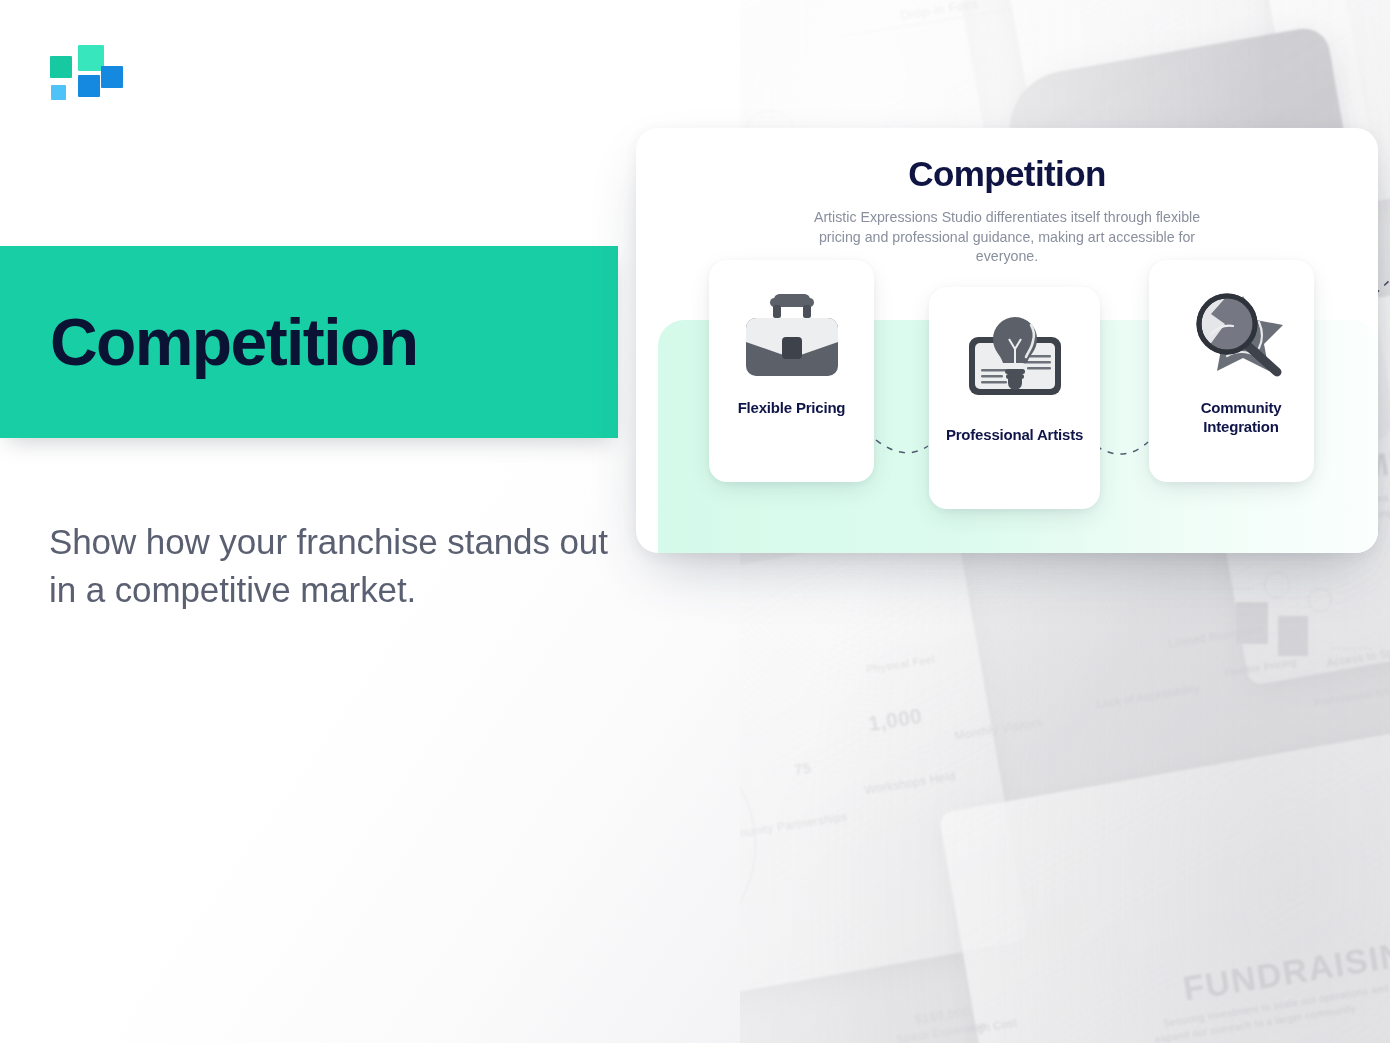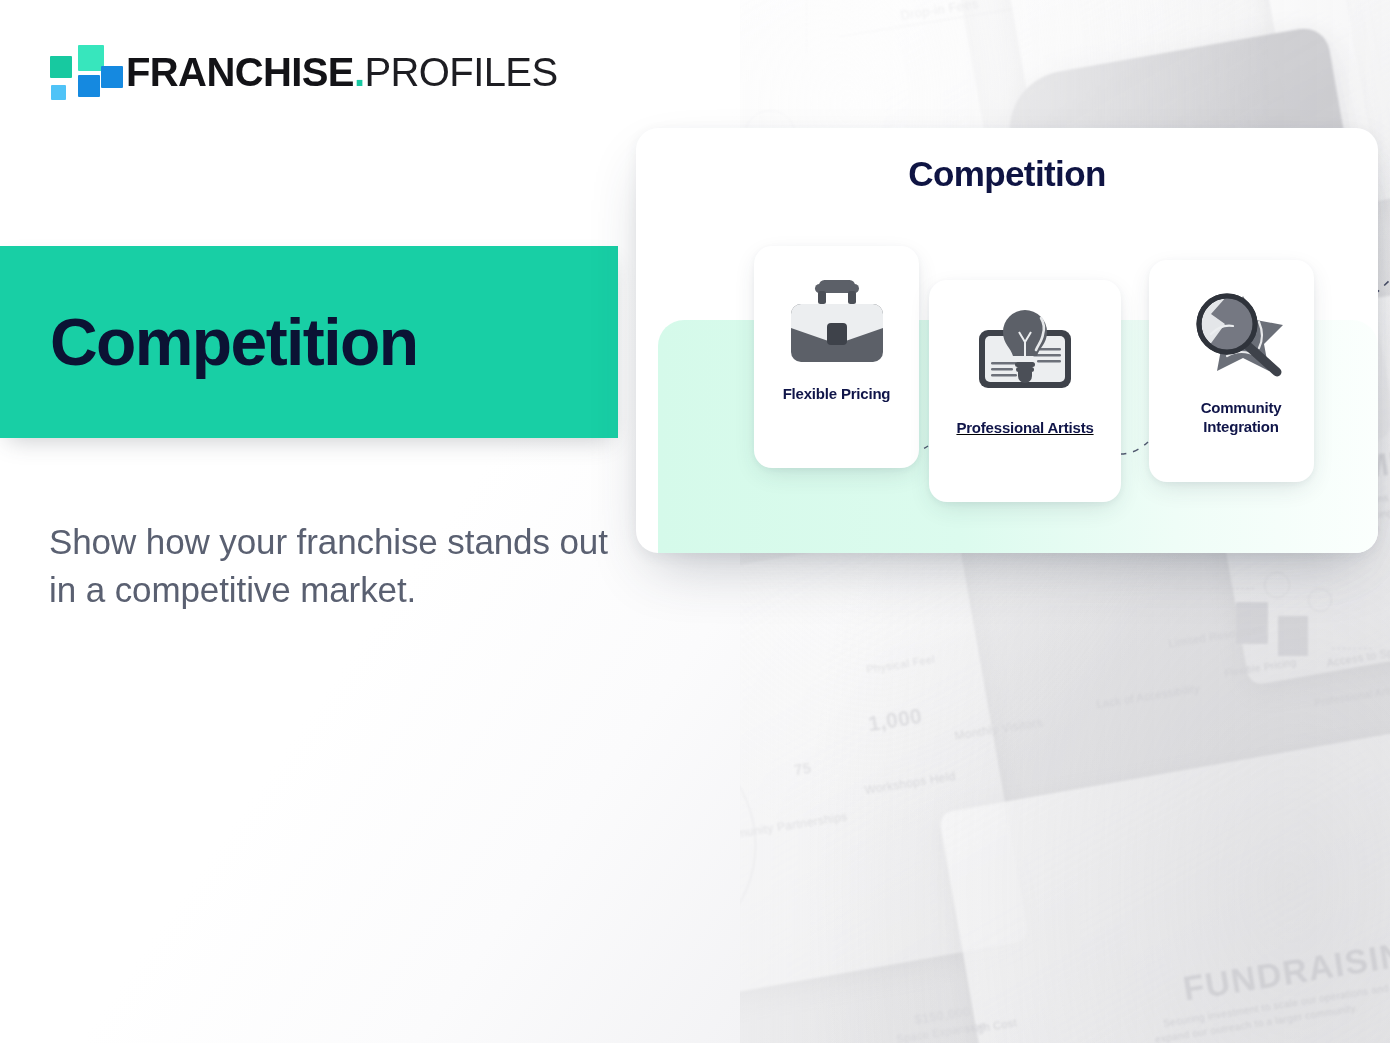--- a/index.html
+++ b/index.html
@@ -108,22 +108,22 @@
     background: linear-gradient(90deg, #d5faea 0%, #dcfbee 42%, #effdf7 72%, #fbfffd 100%);
     border-radius:26px;
   }
 
   .icon-cards { position:absolute; left:0; top:0; width:742px; height:425px; }
   .icard {
     position:absolute; background:#fff; border-radius:18px;
     box-shadow: 0 8px 26px -6px rgba(45,55,72,.16), 0 2px 6px rgba(45,55,72,.05);
     display:flex; flex-direction:column; align-items:center;
   }
-  .icard.c0 { left:73px;  top:118px; width:165px; height:222px;margin-left:45px; }
-  .icard.c1 { left:293px; top:152px; width:192px; height:222px;text-decoration:underline; }
+  .icard.c0 { left:73px;  top:132px; width:165px; height:222px; }
+  .icard.c1 { left:293px; top:159px; width:171px; height:222px; }
   .icard.c2 { left:513px; top:132px; width:165px; height:222px;padding-left:19px; }
   .icard .glyph { margin-top:24px; width:120px; height:104px; }
   .icard .cap {
     margin-top:10px; text-align:center; font-size:15px; font-weight:800;
     color:#101549; line-height:1.28; letter-spacing:-.2px;
   }
 
   .connector { position:absolute; left:0; top:0; width:742px; height:425px; pointer-events:none; }
   .outer-dash { position:absolute; left:0; top:0; width:1390px; height:1043px; pointer-events:none; }
 </style>
@@ -203,40 +203,40 @@
   <div class="left-wash"></div>
 
   <div class="logo">
     <span class="logo-mark">
       <i class="lm1"></i>
         <i class="lm2"></i>
         <i class="lm3"></i>
         <i class="lm4"></i>
         <i class="lm5"></i>
     </span>
-    <span class="logo-word"><span class="b">FRANCHISE</span><span class="dot">.</span><span class="l">PROFILES</span></span>
   </div>
 
   <div class="title-banner">
     <h1>Competition</h1>
   </div>
 
   <div class="body-copy">
     <p>Show how your franchise stands out in a competitive market.</p>
   </div>
 
   <svg class="outer-dash">
     <path d="M 660 282 L 762 348" stroke="#2d3250" stroke-width="1.6" fill="none" stroke-dasharray="6 7" opacity=".85"></path>
     <path d="M 1318 348 L 1390 280" stroke="#2d3250" stroke-width="1.6" fill="none" stroke-dasharray="6 7" opacity=".85"></path>
   </svg>
 
   <div class="slide-card">
 
     <div class="slide-head">
       <h2>Competition</h2>
+      <div class="sub">Artistic Expressions Studio differentiates itself through flexible pricing and professional guidance, making art accessible for everyone.</div>
     </div>
 
     <div class="mint-band"></div>
 
     <svg class="connector">
       <path d="M 240 312 Q 268 334 292 318" stroke="#2d3250" stroke-width="1.5" fill="none" stroke-dasharray="6 7" opacity=".8"></path>
       <path d="M 460 318 Q 488 336 512 314" stroke="#2d3250" stroke-width="1.5" fill="none" stroke-dasharray="6 7" opacity=".8"></path>
     </svg>
 
     <div class="icon-cards">

